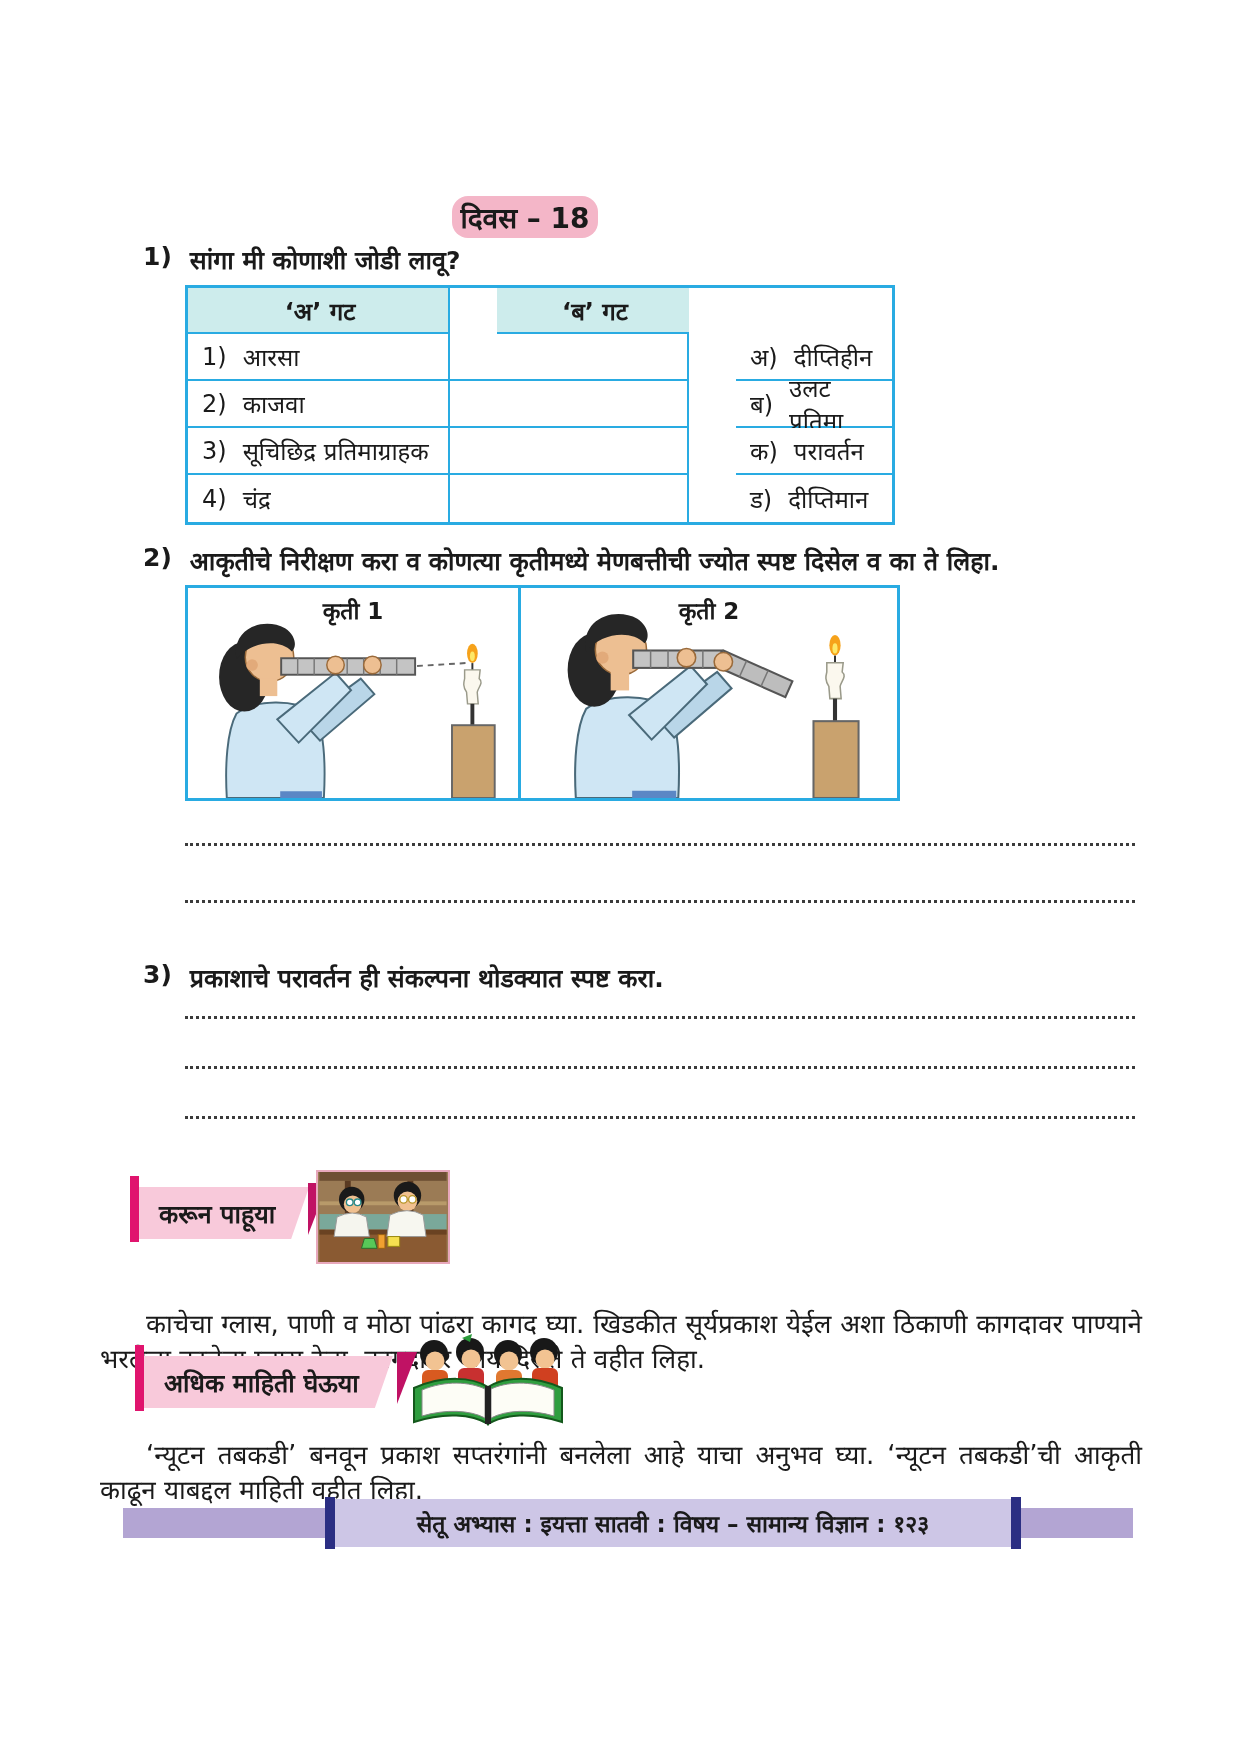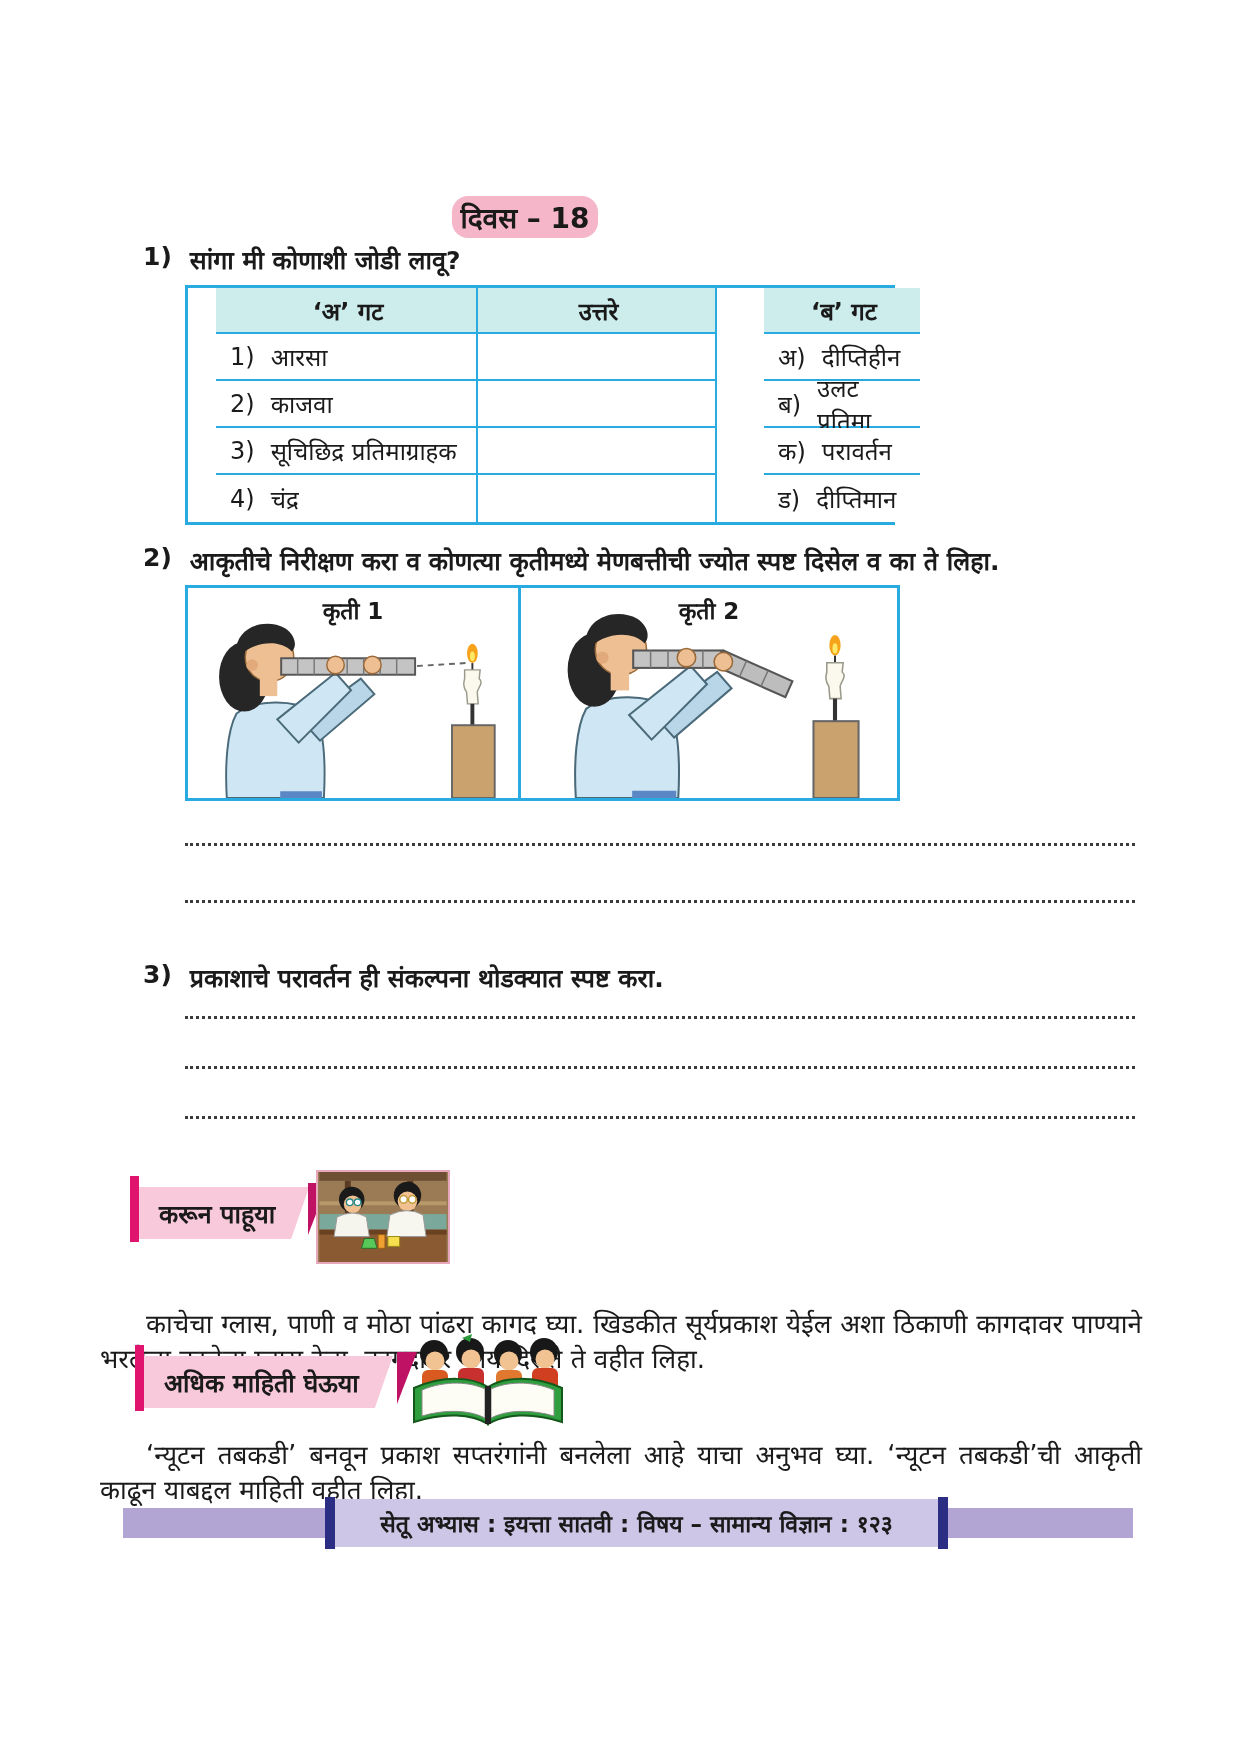--- a/index.html
+++ b/index.html
@@ -12,21 +12,21 @@
     background:#f4b6c8; display:flex; align-items:center; justify-content:center;
     font-size:28px; font-weight:bold;border-radius:16px; }
 
   
   .q-line { position:absolute; left:143px; display:flex; gap:18px;
     font-size:25px; font-weight:bold; white-space:nowrap; }
 
   
   .match-table { position:absolute; left:185px; top:285px; width:710px;
     border:3px solid #29abe2; background:#ffffff; }
-  .trow { display:grid; grid-template-columns:262px 239px 203px;padding-left:28px; }
+  .trow { display:grid; grid-template-columns:262px 239px 203px; }
   .tcell { border-right:2.5px solid #29abe2; border-bottom:2.5px solid #29abe2;
     font-size:24px; padding:7px 10px 7px 14px; display:flex; align-items:center; gap:16px; }
   .trow .tcell:last-child { border-right:none;margin-left:47px; }
   .trow:last-child .tcell { border-bottom:none; }
   .thead .tcell { background:#cdecec; justify-content:center; font-weight:bold; height:46px; }
   .tbody-row .tcell { height:47px; background:#ffffff; }
 
   
   .figure-box { position:absolute; left:185px; top:585px; width:715px; height:216px;
     border:3px solid #29abe2; display:flex; background:#ffffff; }
@@ -57,40 +57,39 @@
   .para { position:absolute; left:100px; width:1042px; font-size:26px;
     line-height:35px; text-indent:46px; text-align:justify; }
 
   
   .footer { position:absolute; top:1497px; left:123px; width:1010px; height:52px;
     display:flex; align-items:center; }
   .footer .fbar { height:30px; background:#b3a5d3; }
   .footer .fbar.left { width:202px; }
   .footer .fbar.right { flex:1; }
   .footer .fedge { width:10px; height:52px; background:#2b2e83; }
-  .footer .fcenter { width:603px; height:48px; background:#cdc6e6;
+  .footer .fcenter { width:676px; height:48px; background:#cdc6e6;
     display:flex; align-items:center; justify-content:center;
     font-size:23px; font-weight:bold; white-space:nowrap; }
 </style>
 </head>
 <body>
 
 <div class="page">
 
   <div class="day-badge">दिवस – 18</div>
 
   <div class="q-line" style="top:242px;">
     <span>1)</span>
     <span>सांगा मी कोणाशी जोडी लावू?</span>
   </div>
 
   <div class="match-table">
     <div class="trow thead">
       <div class="tcell">‘अ’ गट</div>
-      <div class="tcell">उत्तरे</div>
       <div class="tcell">‘ब’ गट</div>
     </div>
     <div class="trow tbody-row">
       <div class="tcell">
         <span>1)</span>
         <span>आरसा</span>
       </div>
       <div class="tcell"></div>
       <div class="tcell">
         <span>अ)</span>

